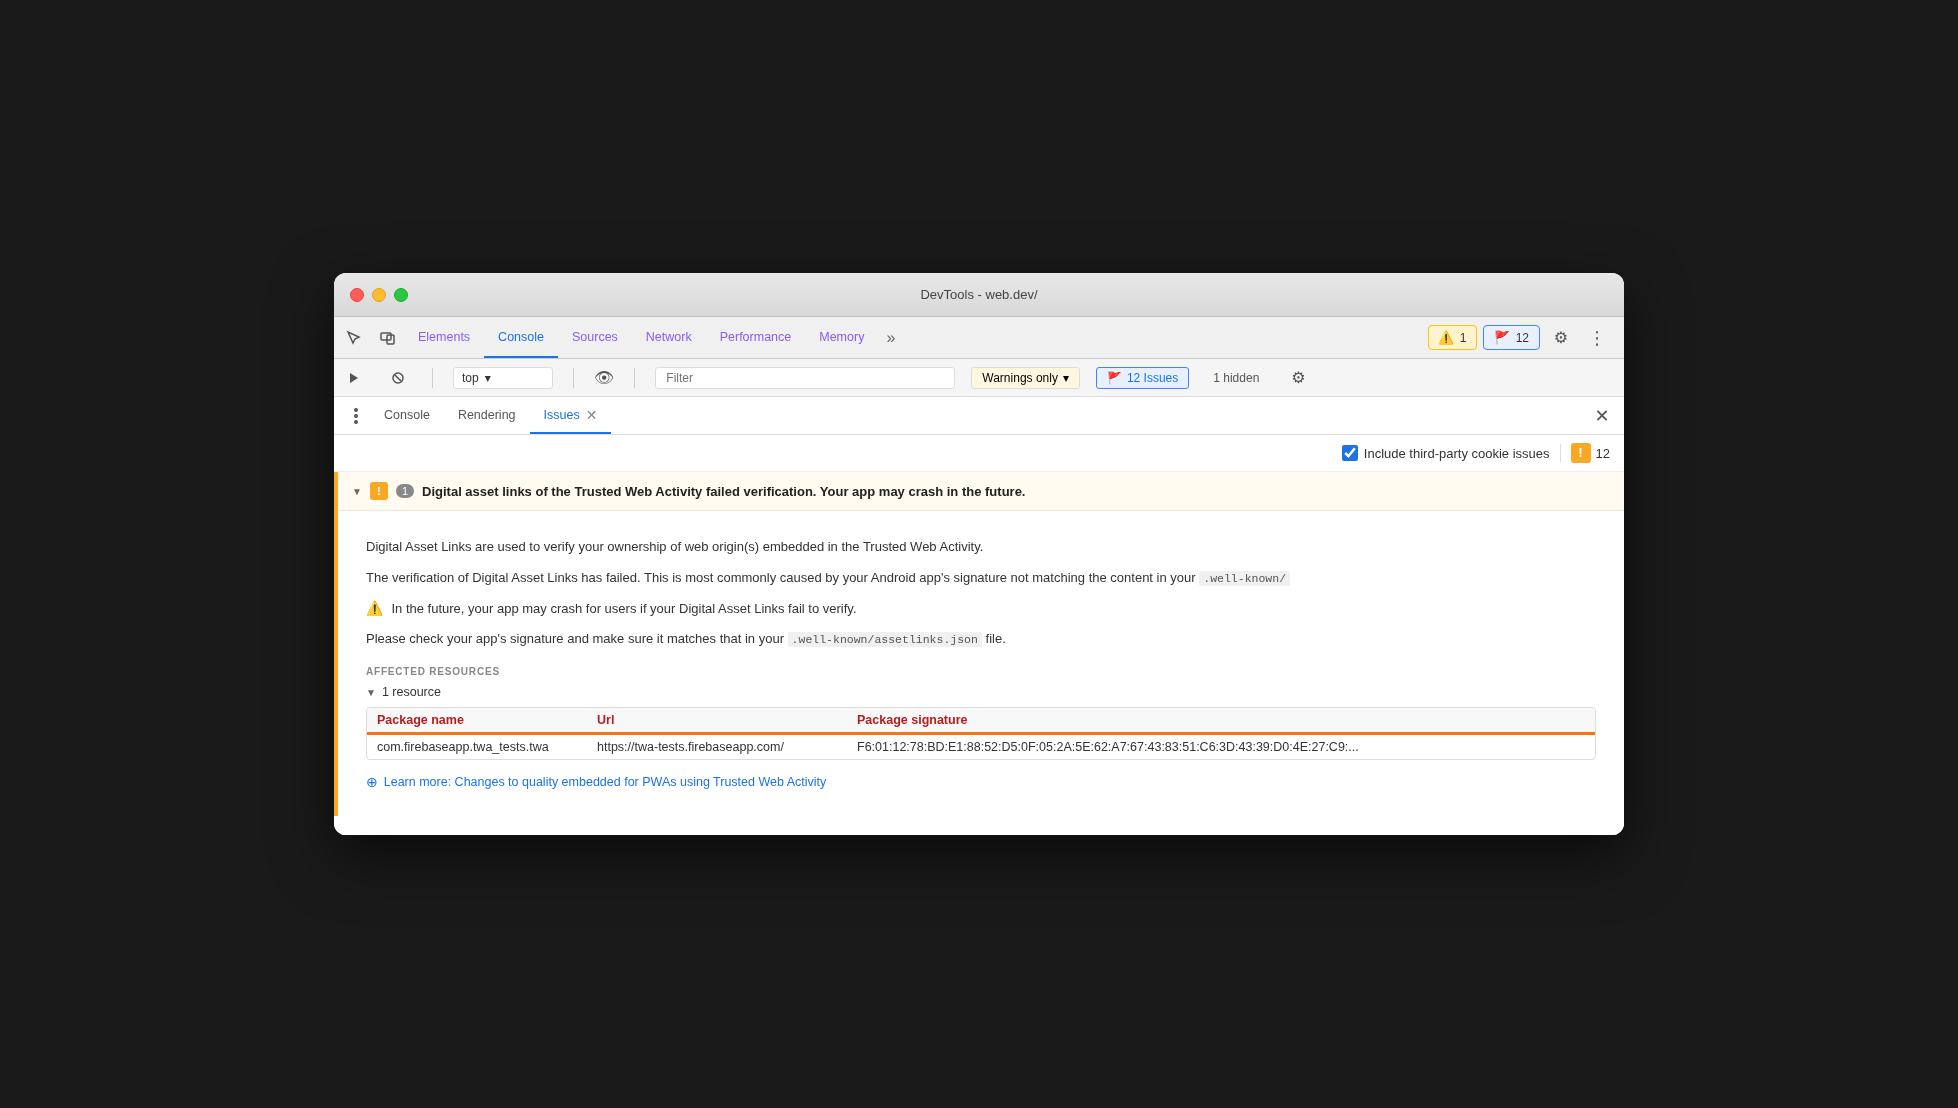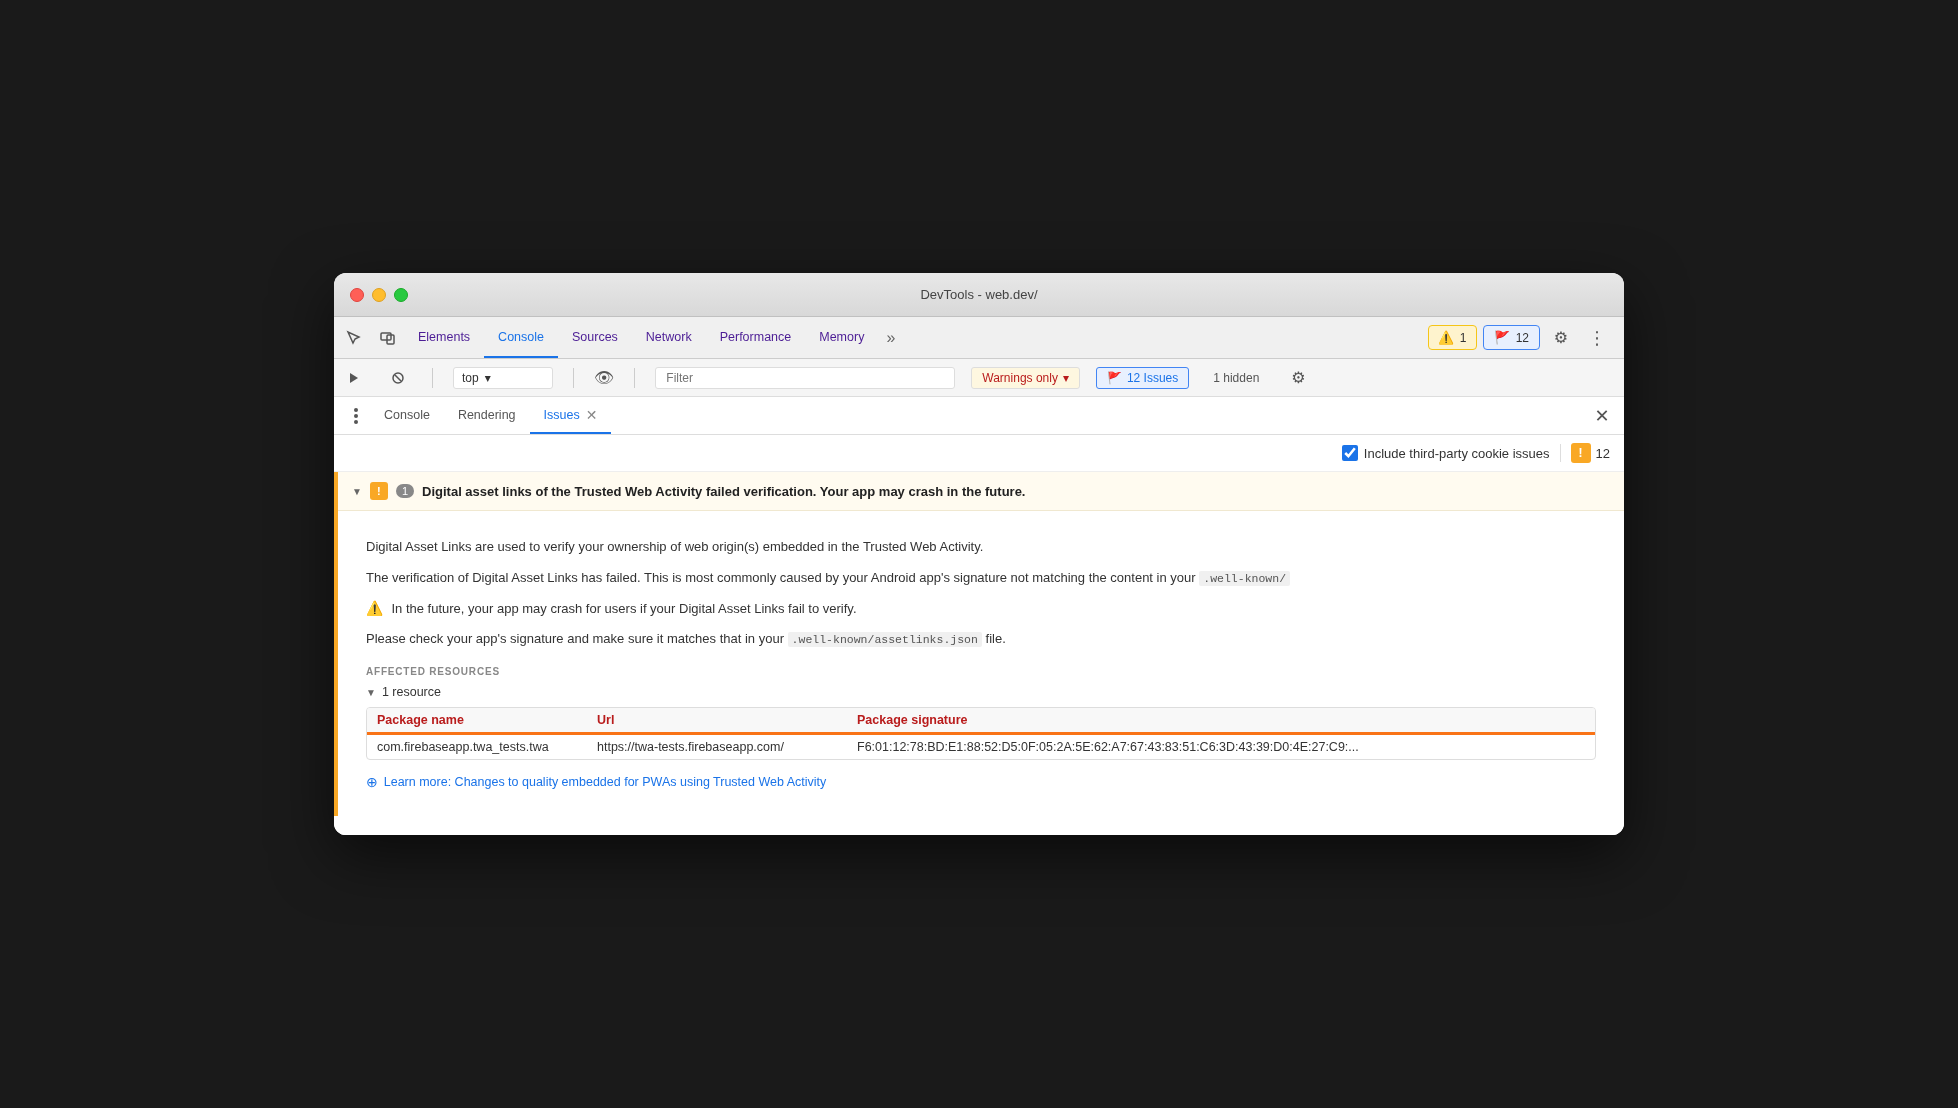--- a/index.html
+++ b/index.html
@@ -85,21 +85,21 @@
       align-items: flex-end;
       height: 100%;
       flex: 1;
     }
     .tab-item {
       padding: 0 14px;
       height: 100%;
       display: flex;
       align-items: center;
       font-size: 12.5px;
-      color: #4c1d95;
+      color: #8b5cf6;
       cursor: pointer;
       border-bottom: 2px solid transparent;
       white-space: nowrap;
     }
     .tab-item.active {
       color: #1a73e8;
       border-bottom: 2px solid #1a73e8;
       font-weight: 500;
     }
     .tab-more {
@@ -218,21 +218,21 @@
     .warnings-btn {
       display: flex;
       align-items: center;
       gap: 5px;
       padding: 3px 10px;
       border: 1px solid #ddd;
       border-radius: 3px;
       background: #fef7e0;
       cursor: pointer;
       font-size: 12px;
-      color: #b91c1c;
+      color: #000000;
       white-space: nowrap;
     }
     .issues-btn {
       display: flex;
       align-items: center;
       gap: 5px;
       padding: 3px 10px;
       border: 1px solid #4285f4;
       border-radius: 3px;
       background: #e8f0fe;

